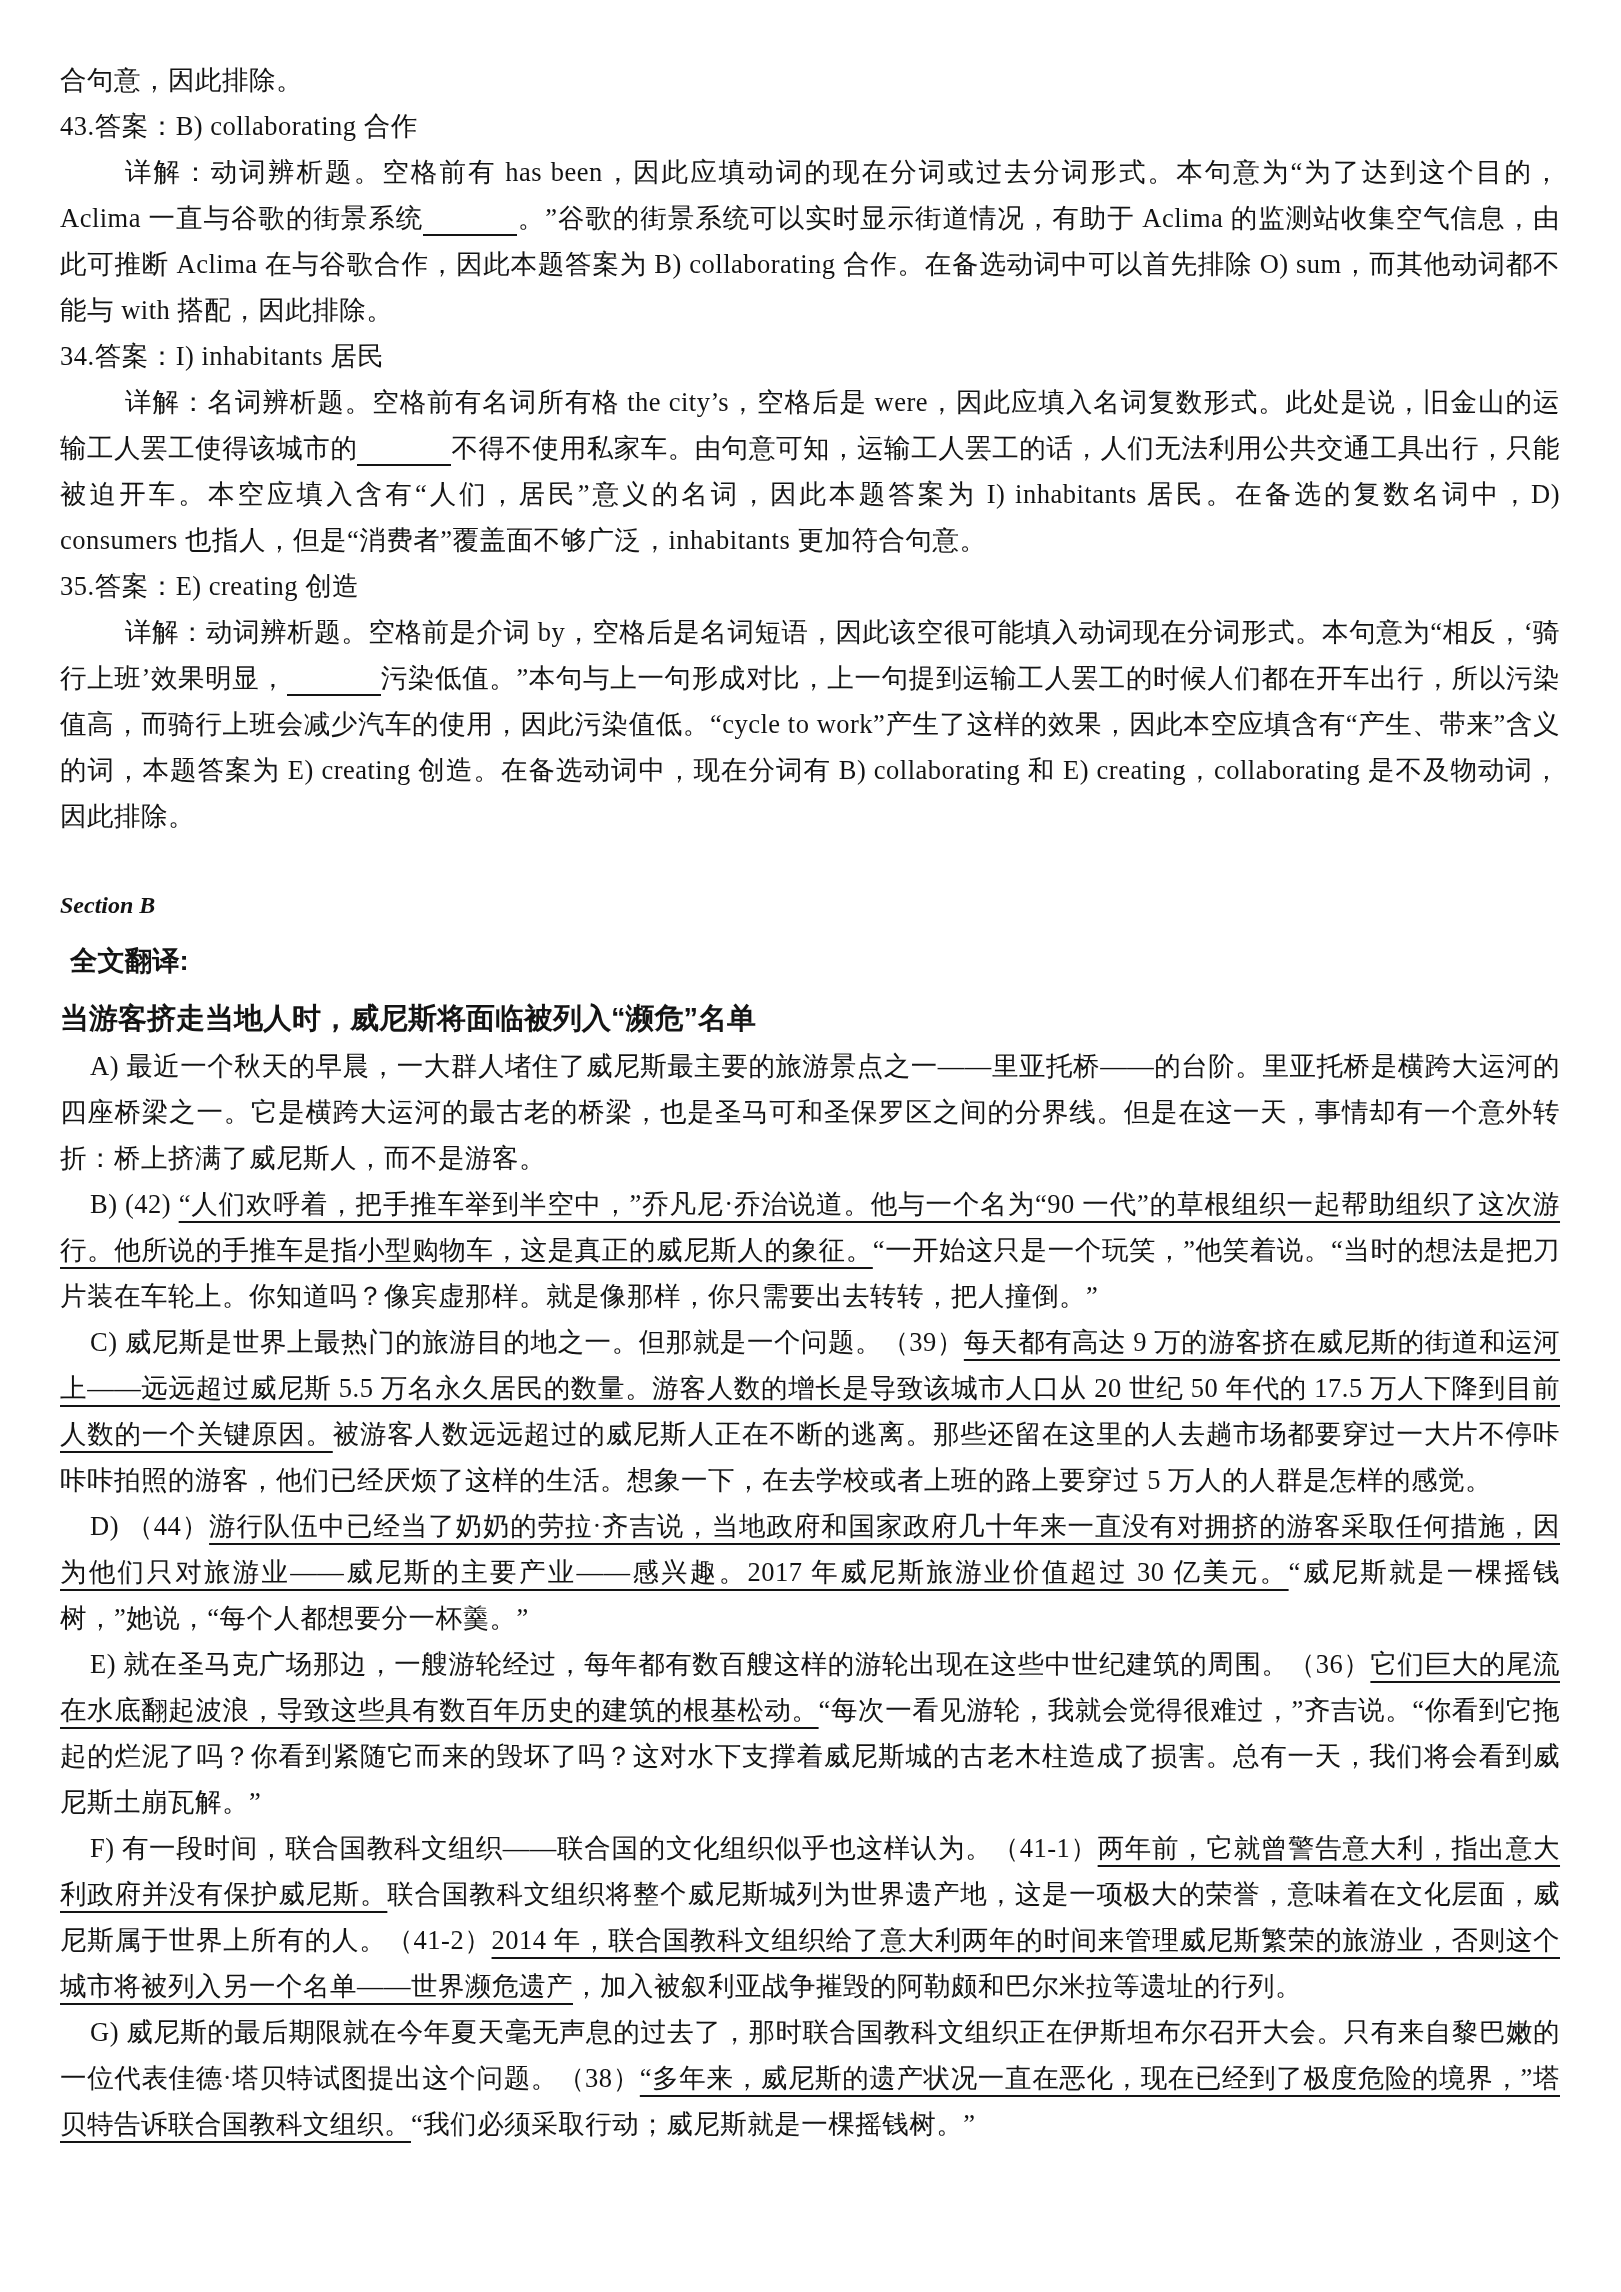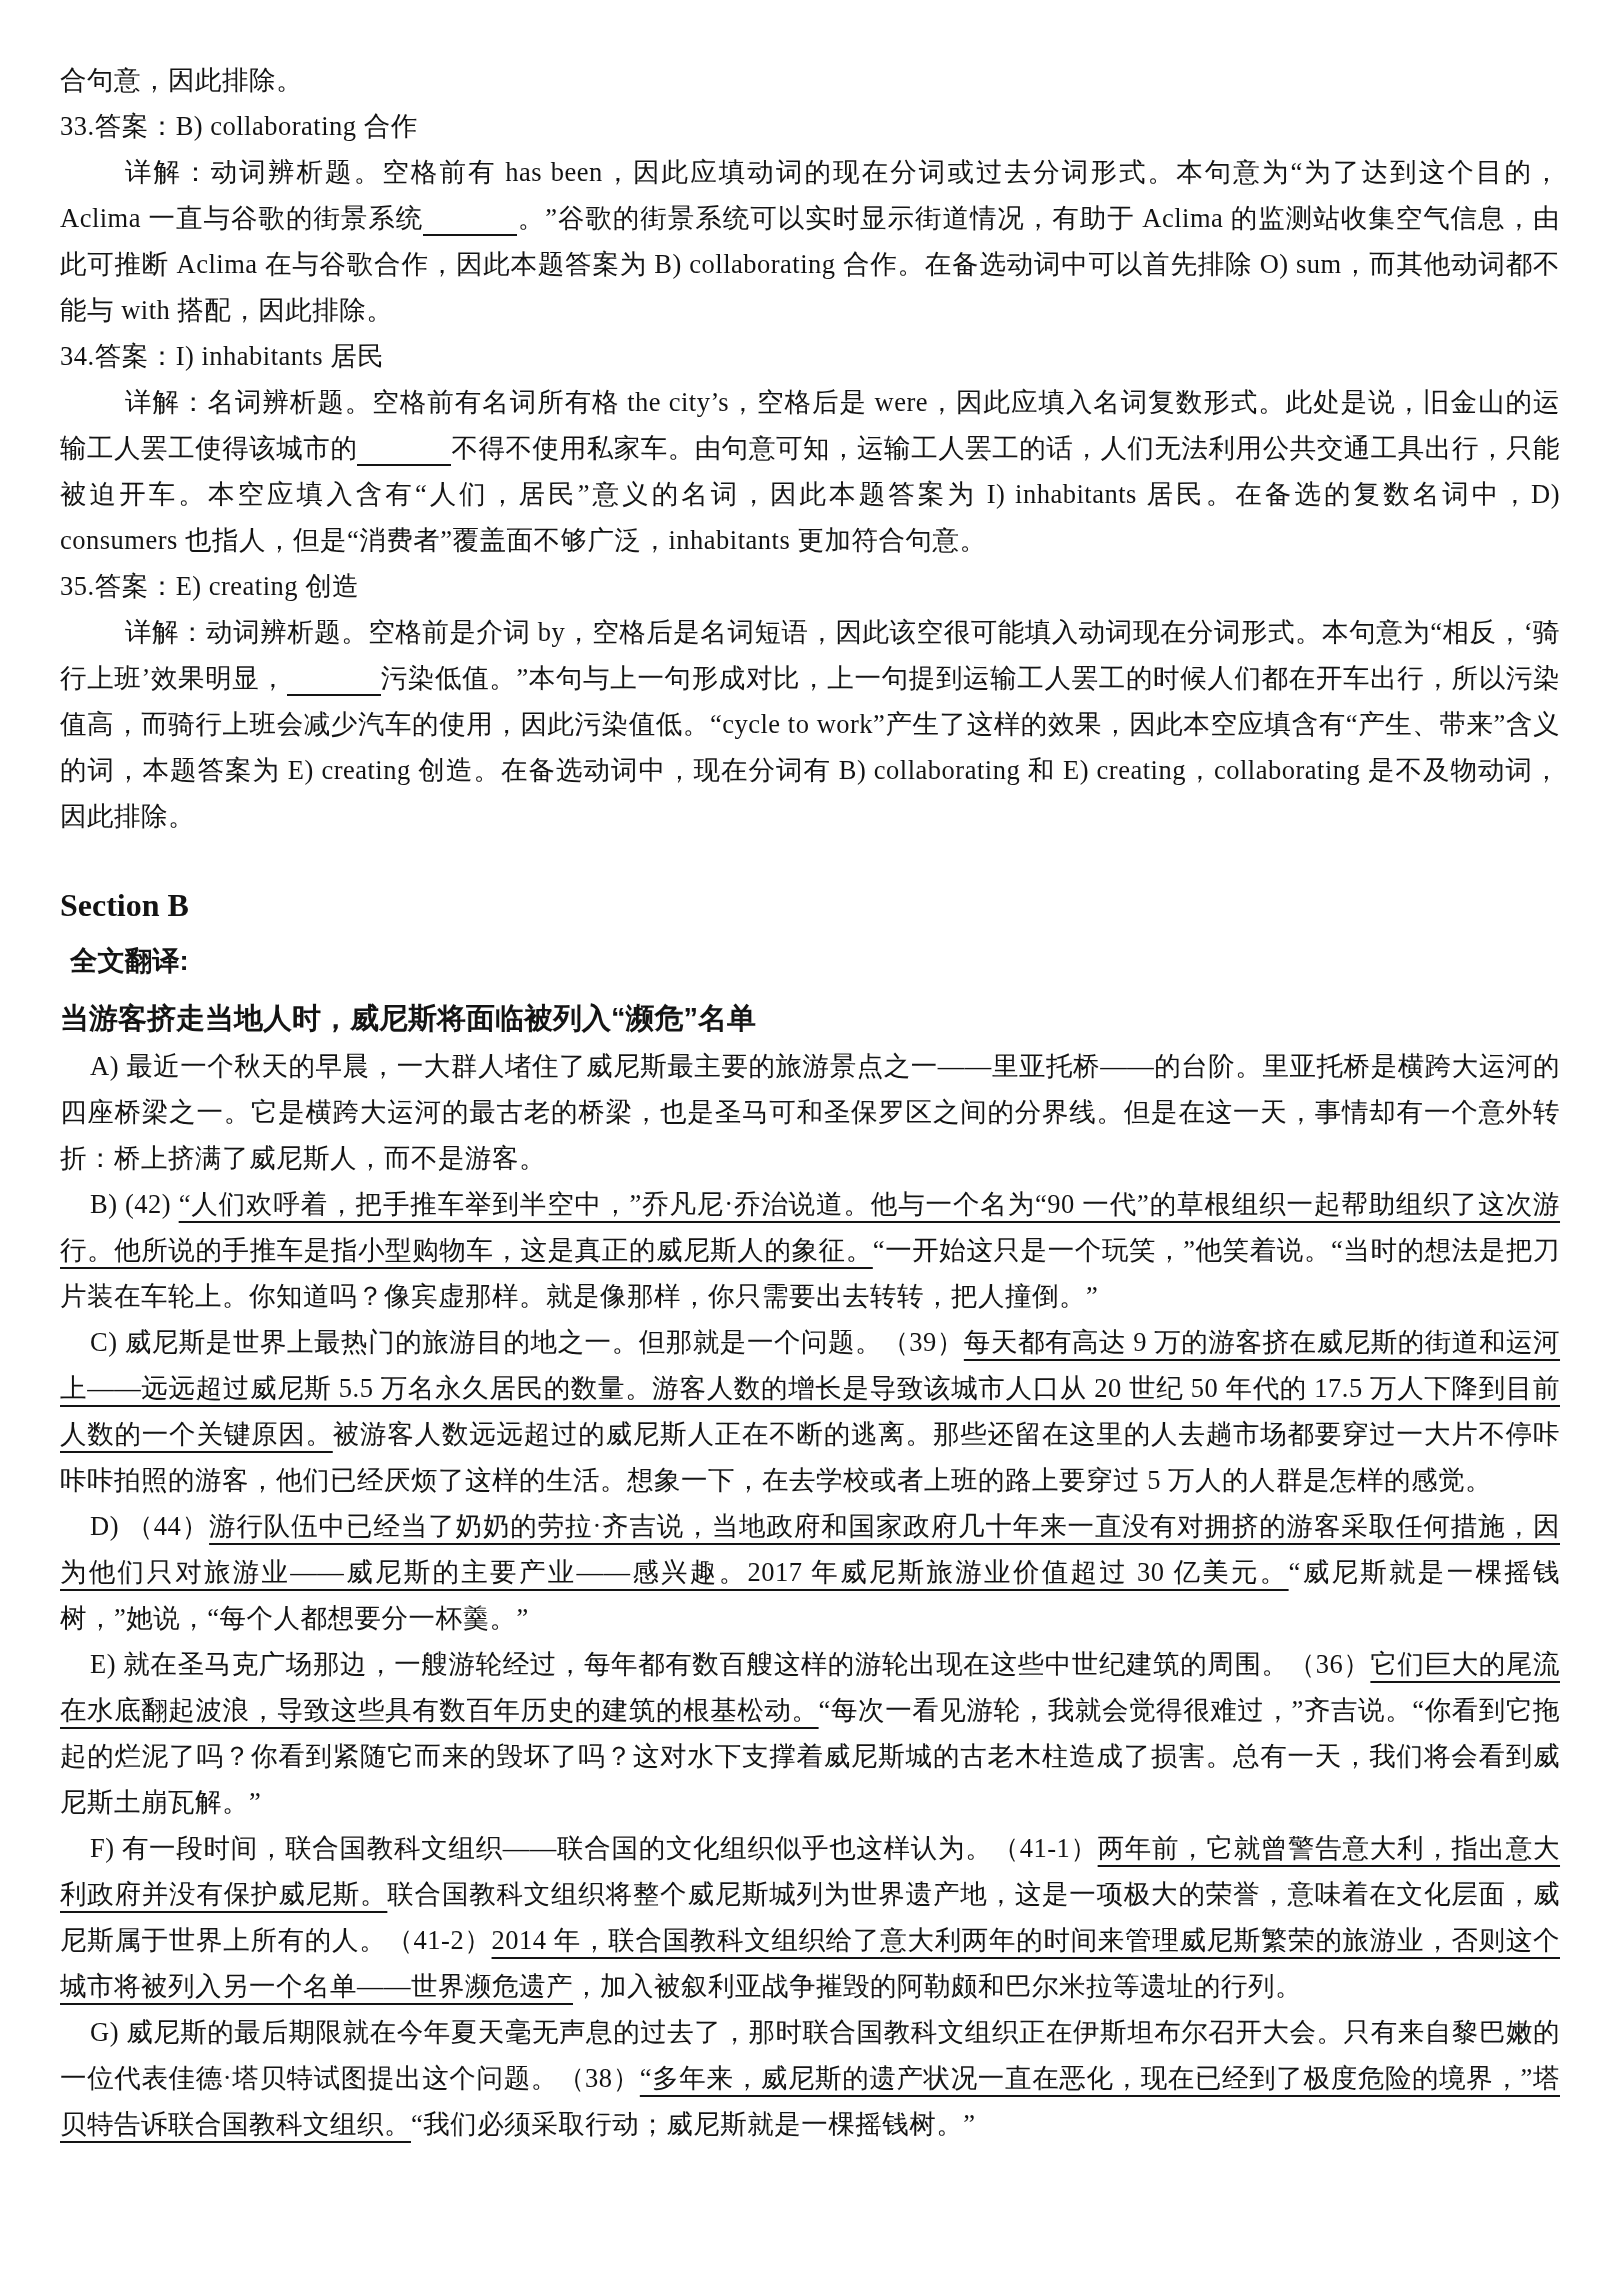--- a/index.html
+++ b/index.html
@@ -32,24 +32,25 @@
   }
   .blank {
     display: inline-block;
     width: 94px;
     height: 29px;
     border-bottom: 2px solid #141414;
     vertical-align: -8.8px;
   }
   .section-label {
     margin: 43px 0 0 0;
-    font-size: 32px;
+    font-size: 24px;
     line-height: 46px;
     font-weight: bold;
     font-family: "Liberation Serif", "DejaVu Serif", serif;
+    font-style: italic;
   }
   .subheading {
     margin: 10px;
     font-size: 27.4px;
     line-height: 46px;
     font-weight: bold;
     font-family: "Liberation Sans", "DejaVu Sans", sans-serif;
   }
   .article-title {
     margin: 0;
@@ -60,21 +61,21 @@
   }
 </style>
 </head>
 <body>
 
 <div class="page">
 
   <p class="body-par">合句意，因此排除。</p>
 
   <section>
-    <p class="body-par">33.答案：B) collaborating 合作</p>
+    <p class="body-par">43.答案：B) collaborating 合作</p>
     <p class="body-par detail"><span>详解：动词辨析题。空格前有 has been，因此应填动词的现在分词或过去分词形式。本句意为“为了达到这个目的，Aclima 一直与谷歌的街景系统</span><span class="blank"></span><span>。”谷歌的街景系统可以实时显示街道情况，有助于 Aclima 的监测站收集空气信息，由此可推断 Aclima 在与谷歌合作，因此本题答案为 B) collaborating 合作。在备选动词中可以首先排除 O) sum，而其他动词都不能与 with 搭配，因此排除。</span></p>
   </section>
 
   <section>
     <p class="body-par">34.答案：I) inhabitants 居民</p>
     <p class="body-par detail"><span>详解：名词辨析题。空格前有名词所有格 the city’s，空格后是 were，因此应填入名词复数形式。此处是说，旧金山的运输工人罢工使得该城市的</span><span class="blank"></span><span>不得不使用私家车。由句意可知，运输工人罢工的话，人们无法利用公共交通工具出行，只能被迫开车。本空应填入含有“人们，居民”意义的名词，因此本题答案为 I) inhabitants 居民。在备选的复数名词中，D) consumers 也指人，但是“消费者”覆盖面不够广泛，inhabitants 更加符合句意。</span></p>
   </section>
 
   <section>
     <p class="body-par">35.答案：E) creating 创造</p>

